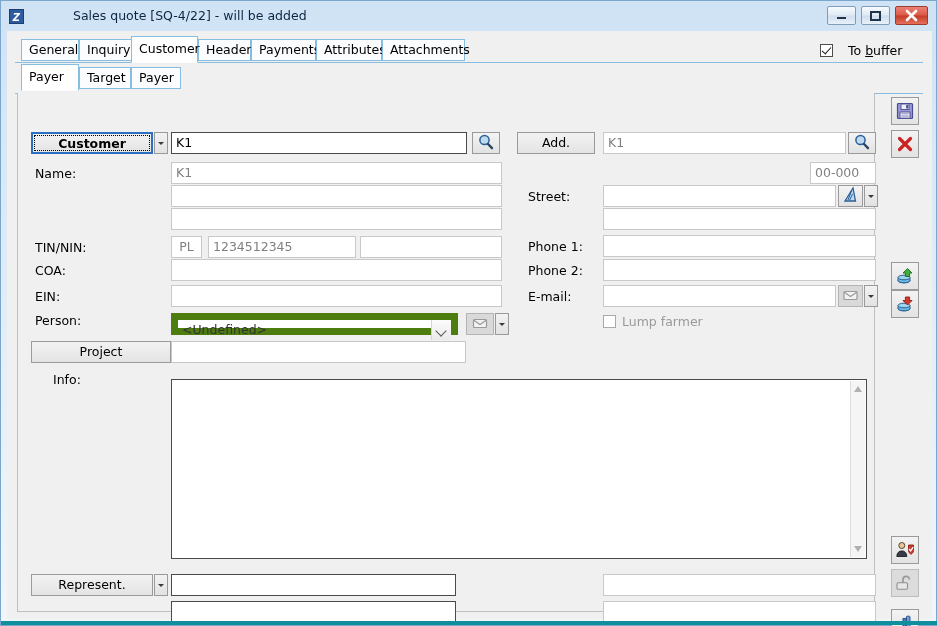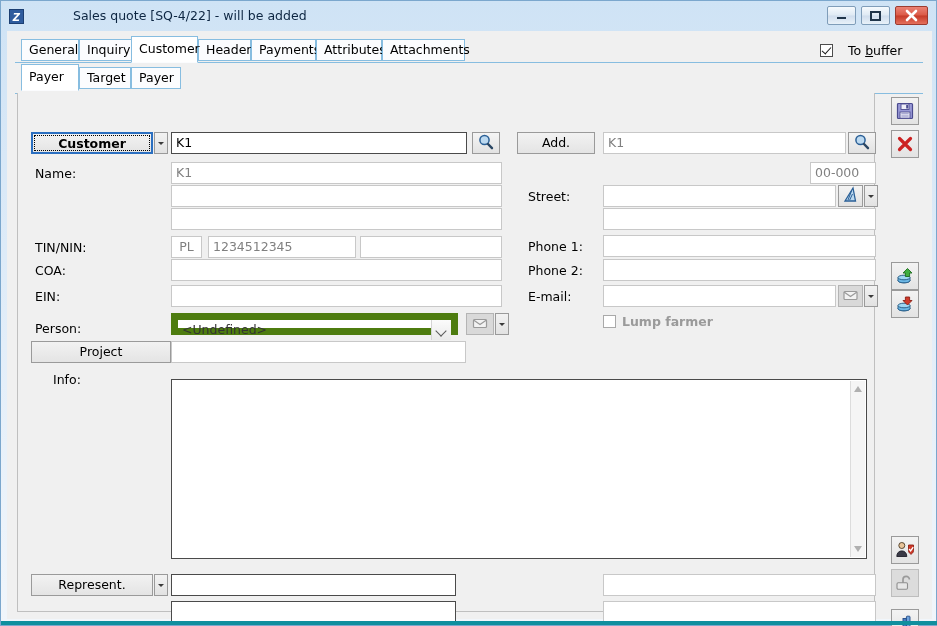--- a/index.html
+++ b/index.html
@@ -401,21 +401,21 @@
       <div class="fld" style="left:153px; top:143px; width:31px; text-align:center; padding:0;">PL</div>
       <div class="fld" style="left:190px; top:143px; width:148px;">1234512345</div>
       <div class="fld" style="left:342px; top:143px; width:142px;"></div>
 
       <div class="lbl" style="left:17px; top:170px;">COA:</div>
       <div class="fld" style="left:153px; top:166px; width:331px;"></div>
 
       <div class="lbl" style="left:17px; top:196px;">EIN:</div>
       <div class="fld" style="left:153px; top:192px; width:331px;"></div>
 
-      <div class="lbl" style="left:17px; top:228px;">Person:</div>
+      <div class="lbl" style="left:17px; top:220px;">Person:</div>
       <div class="combo" style="left:153px; top:220px; width:287px;">
         <span>&lt;Undefined&gt;</span>
         <span class="combo-arrow"></span>
       </div>
       <div class="iconbtn disabled" style="left:448px; top:220px;">
         <svg width="18" height="18" viewBox="0 0 18 18">
           <rect x="2.5" y="5.5" width="13" height="8" rx="1" fill="#f2f2f2" stroke="#9a9a9a" stroke-width="1.2"></rect>
           <path d="M2.5 6 L9 10.6 L15.5 6" fill="none" stroke="#9a9a9a" stroke-width="1.2"></path>
         </svg>
       </div>
@@ -467,21 +467,21 @@
       <div class="iconbtn disabled" style="left:820px; top:192px; width:25px;">
         <svg width="17" height="18" viewBox="0 0 17 18">
           <rect x="2" y="5.5" width="13" height="8" rx="1" fill="#f2f2f2" stroke="#9a9a9a" stroke-width="1.2"></rect>
           <path d="M2 6 L8.5 10.6 L15 6" fill="none" stroke="#9a9a9a" stroke-width="1.2"></path>
         </svg>
       </div>
       <div class="drop" style="left:846px; top:192px;"></div>
 
       <div style="position:absolute;left:585px;top:221px;display:flex;align-items:center;gap:6px;">
         <span class="chk dim"></span>
-        <span class="lbl dim" style="position:relative;left:0;top:0;font-weight:bold;">Lump farmer</span>
+        <span class="lbl dim" style="position:relative;left:0;top:0;">Lump farmer</span>
       </div>
 
       <div class="btn" style="left:13px; top:481px; width:122px;">Represent.</div>
       <div class="drop" style="left:136px; top:481px;"></div>
       <div class="fld active" style="left:153px; top:481px; width:285px;"></div>
       <div class="fld" style="left:585px; top:481px; width:273px;"></div>
 
       <div class="fld active" style="left:153px; top:508px; width:285px;"></div>
       <div class="fld" style="left:585px; top:508px; width:273px;"></div>
 

